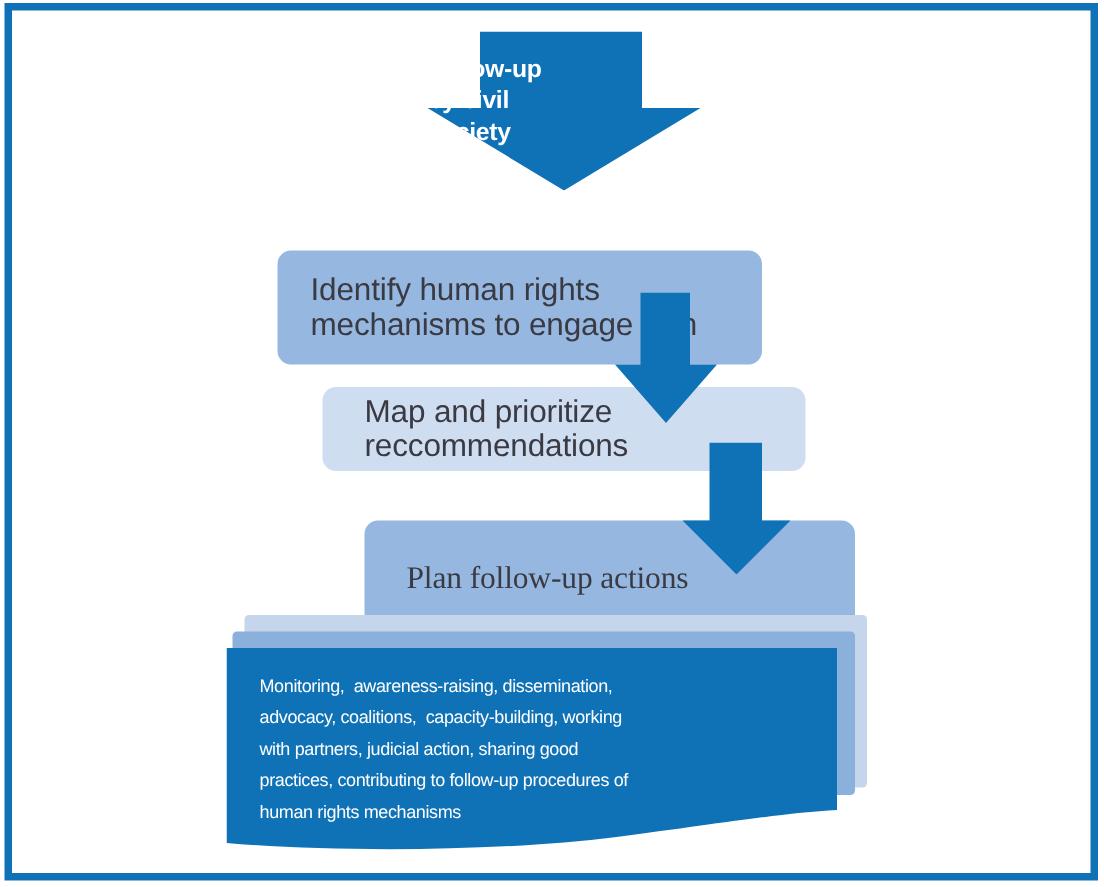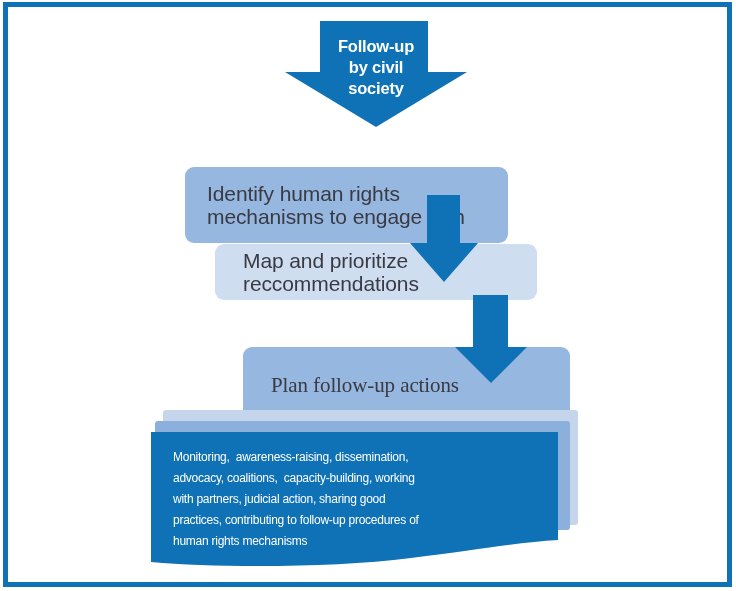--- a/index.html
+++ b/index.html
@@ -11,35 +11,35 @@
   .frame {
     position:absolute; left:3px; top:2px; right:4px; bottom:4px;
     border:5px solid var(--brand); pointer-events:none;
   }
   .abs { position:absolute; }
 
   
   .top-arrow { left:285px; top:21px; width:182px; height:106px; }
   .top-arrow-label {
     position:absolute; left:0; top:15px; width:182px;
-    text-align:center; color:var(--text_light);
+    color:var(--text_light);
     font-size:16.5px; font-weight:bold; line-height:21px;
     white-space:pre-line; letter-spacing:-0.2px;
   }
 
   
   .box {
     position:absolute; border-radius:9px;
     color:var(--text_dark); font-size:21px; line-height:23px;
     letter-spacing:-0.1px; white-space:pre-line;
     display:flex; align-items:center;margin-top:20px;
   }
   .box-label { padding-left:22px; }
   .box1 { left:185px; top:147px; width:323px; height:76px; background:var(--box_medium); }
-  .box2 { left:215px; top:224px; width:322px; height:56px; background:var(--box_light); }
+  .box2 { left:215px; top:238px; width:322px; height:56px; background:var(--box_light); }
   .box2 .box-label { padding-left:28px; }
   .box3 { left:243px; top:327px; width:327px; height:76px; background:var(--box_medium);font-family:Liberation Serif, serif; }
   .box3 .box-label { padding-left:28px; }
 
   
   .arrow1 { left:410px; top:195px; }
   .arrow2 { left:455px; top:295px; }
 
   
   .layer { position:absolute; border-radius:3px; }

